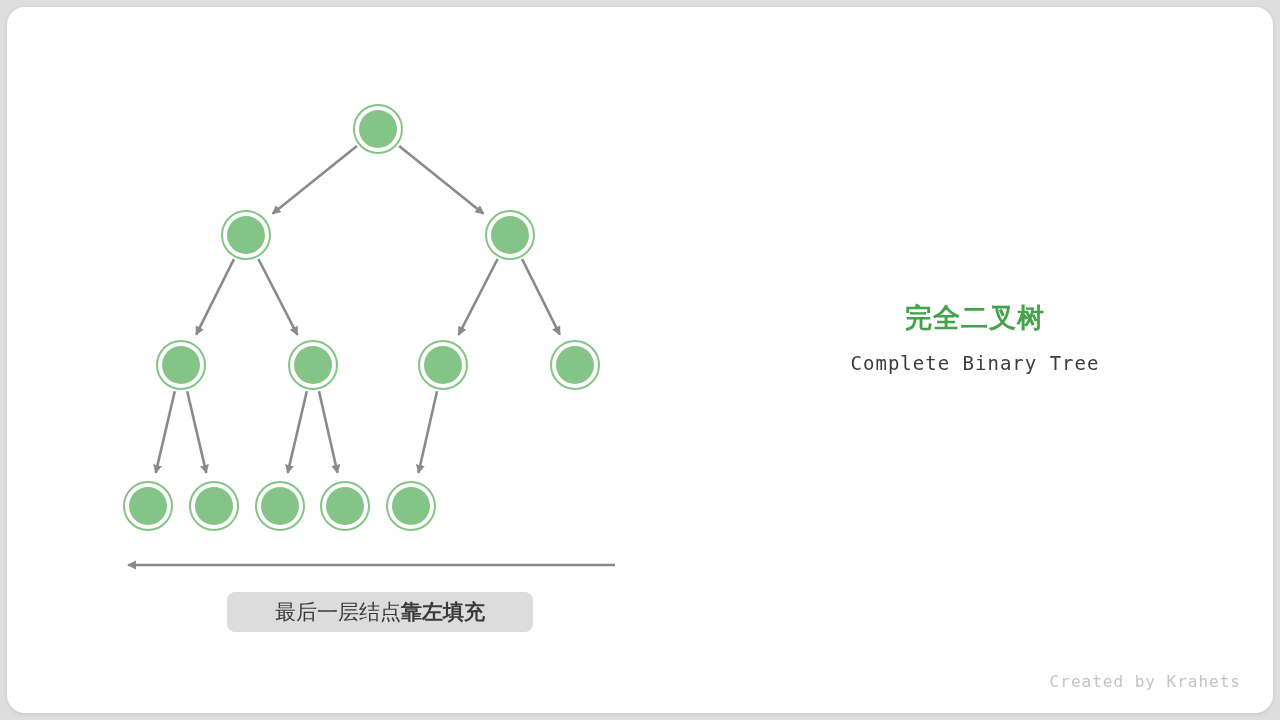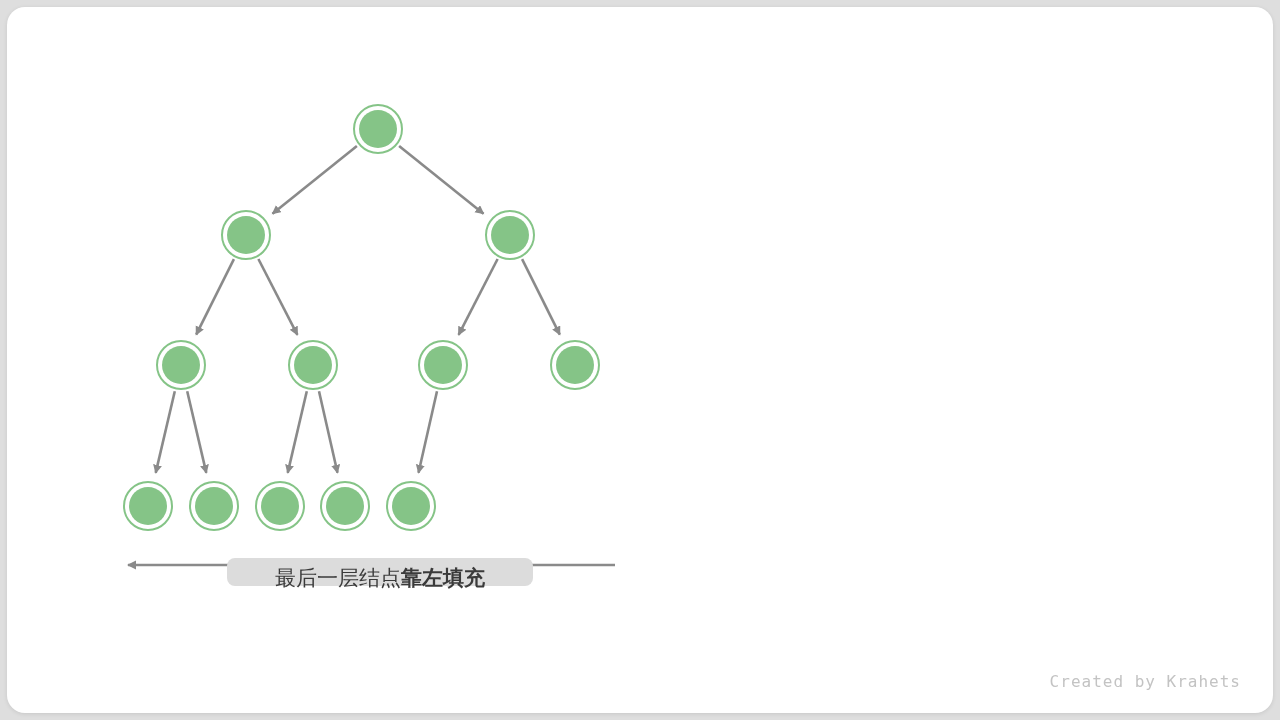--- a/index.html
+++ b/index.html
@@ -51,23 +51,23 @@
   }
   .title-en {
     font-family: "DejaVu Sans Mono", "Liberation Mono", monospace;
     font-size: 19px;
     color: #3c3c3c;
     letter-spacing: 1px;
   }
   .caption {
     position: absolute;
     left: 220px;
-    top: 551px;
+    top: 585px;
     width: 306px;
-    height: 28px;
+    height: 40px;
     line-height: 40px;
     text-align: center;
     background: #dcdcdc;
     border-radius: 8px;
     font-size: 21px;
     color: #3a3a3a;
   }
   .caption b { font-weight: bold; }
   .watermark {
     position: absolute;
@@ -152,20 +152,24 @@
           <g>
             <circle cx="404" cy="499" r="24" fill="#ffffff" stroke="#85c487" stroke-width="2"></circle>
             <circle cx="404" cy="499" r="19" fill="#85c487"></circle>
           </g>
         </g>
       <g id="baseline-layer">
           <line x1="608" y1="558" x2="121" y2="558" stroke="#8a8a8a" stroke-width="2.6" marker-end="url(#arrowhead)"></line>
         </g>
     </svg>
 
+    <div class="title-block">
+      <div class="title-zh">完全二叉树</div>
+      <div class="title-en">Complete Binary Tree</div>
+    </div>
 
     <div class="caption">
       <span>最后一层结点</span><b>靠左填充</b>
     </div>
 
     <div class="watermark">Created by Krahets</div>
 
   </div>
 </div>
 

